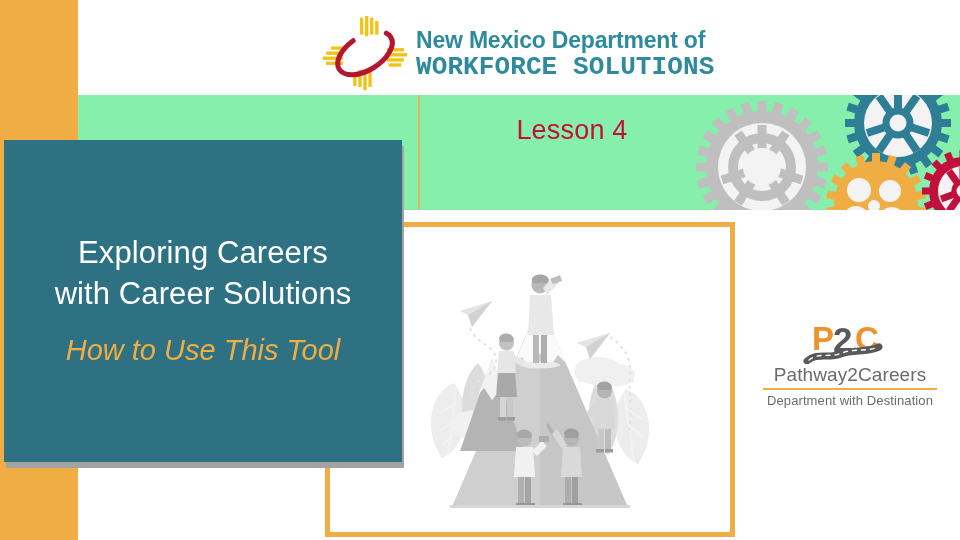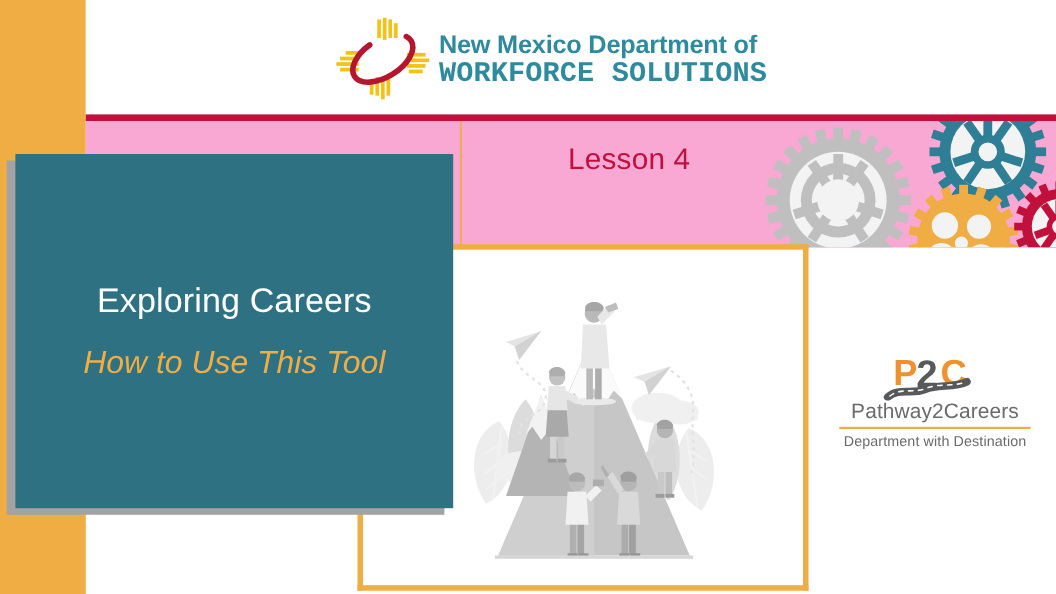--- a/index.html
+++ b/index.html
@@ -33,21 +33,21 @@
   .logo-zone {
     position: absolute;
     left: 78px;
     top: 0;
     width: 882px;
     height: 105px;
     background: #ffffff;
   }
   .nm-logo {
     position: absolute;
-    left: 227px;
+    left: 244px;
     top: 15px;
     width: 420px;
     height: 78px;
     display: flex;
     align-items: center;
   }
   .zia-wrap {
     width: 86px;
     height: 76px;
     flex: 0 0 auto;
@@ -81,24 +81,24 @@
     top: 104px;
     width: 882px;
     height: 6px;
     background: #C2103C;
   }
 
   
   .lesson-band {
     position: absolute;
     left: 78px;
-    top: 110px;
+    top: 95px;
     width: 882px;
     height: 115px;
-    background: #f9a8d4;
+    background: #86efac;
     overflow: hidden;
   }
   .band-vline {
     position: absolute;
     left: 340px;
     top: 0;
     width: 2px;
     height: 115px;
     background: #EFAD44;
     opacity: .85;
@@ -177,21 +177,21 @@
   .title-card-shadow {
     position: absolute;
     left: 6px;
     top: 146px;
     width: 398px;
     height: 322px;
     background: #A3A3A3;
   }
   .title-card {
     position: absolute;
-    left: 14px;
+    left: 4px;
     top: 140px;
     width: 398px;
     height: 322px;
     background: #2E7183;
     display: flex;
     flex-direction: column;
     justify-content: center;
     align-items: center;
   }
   .card-title {
@@ -570,20 +570,21 @@
         <rect x="153" y="270" width="9" height="3.5" fill="#949494"></rect>
       </g>
 
       <rect x="30" y="272" width="180" height="3" fill="#D6D6D6"></rect>
     </svg>
   </div>
 
   <div class="title-card-shadow"></div>
   <div class="title-card">
     <div class="card-title">Exploring Careers</div>
+    <div class="card-title">with Career Solutions</div>
     <div class="card-sub">How to Use This Tool</div>
   </div>
 
   <div class="p2c">
     <div class="p2c-mark">
       <svg viewBox="0 0 190 46" width="190" height="46" aria-hidden="true">
         <text x="57" y="32" font-family="'Liberation Sans', sans-serif" font-size="33" font-weight="bold" fill="#F0922B">P</text>
         <text x="78" y="34" font-family="'Liberation Sans', sans-serif" font-size="35" font-weight="bold" fill="#58595B">2</text>
         <text x="100" y="32" font-family="'Liberation Sans', sans-serif" font-size="33" font-weight="bold" fill="#F0922B">C</text>
 

